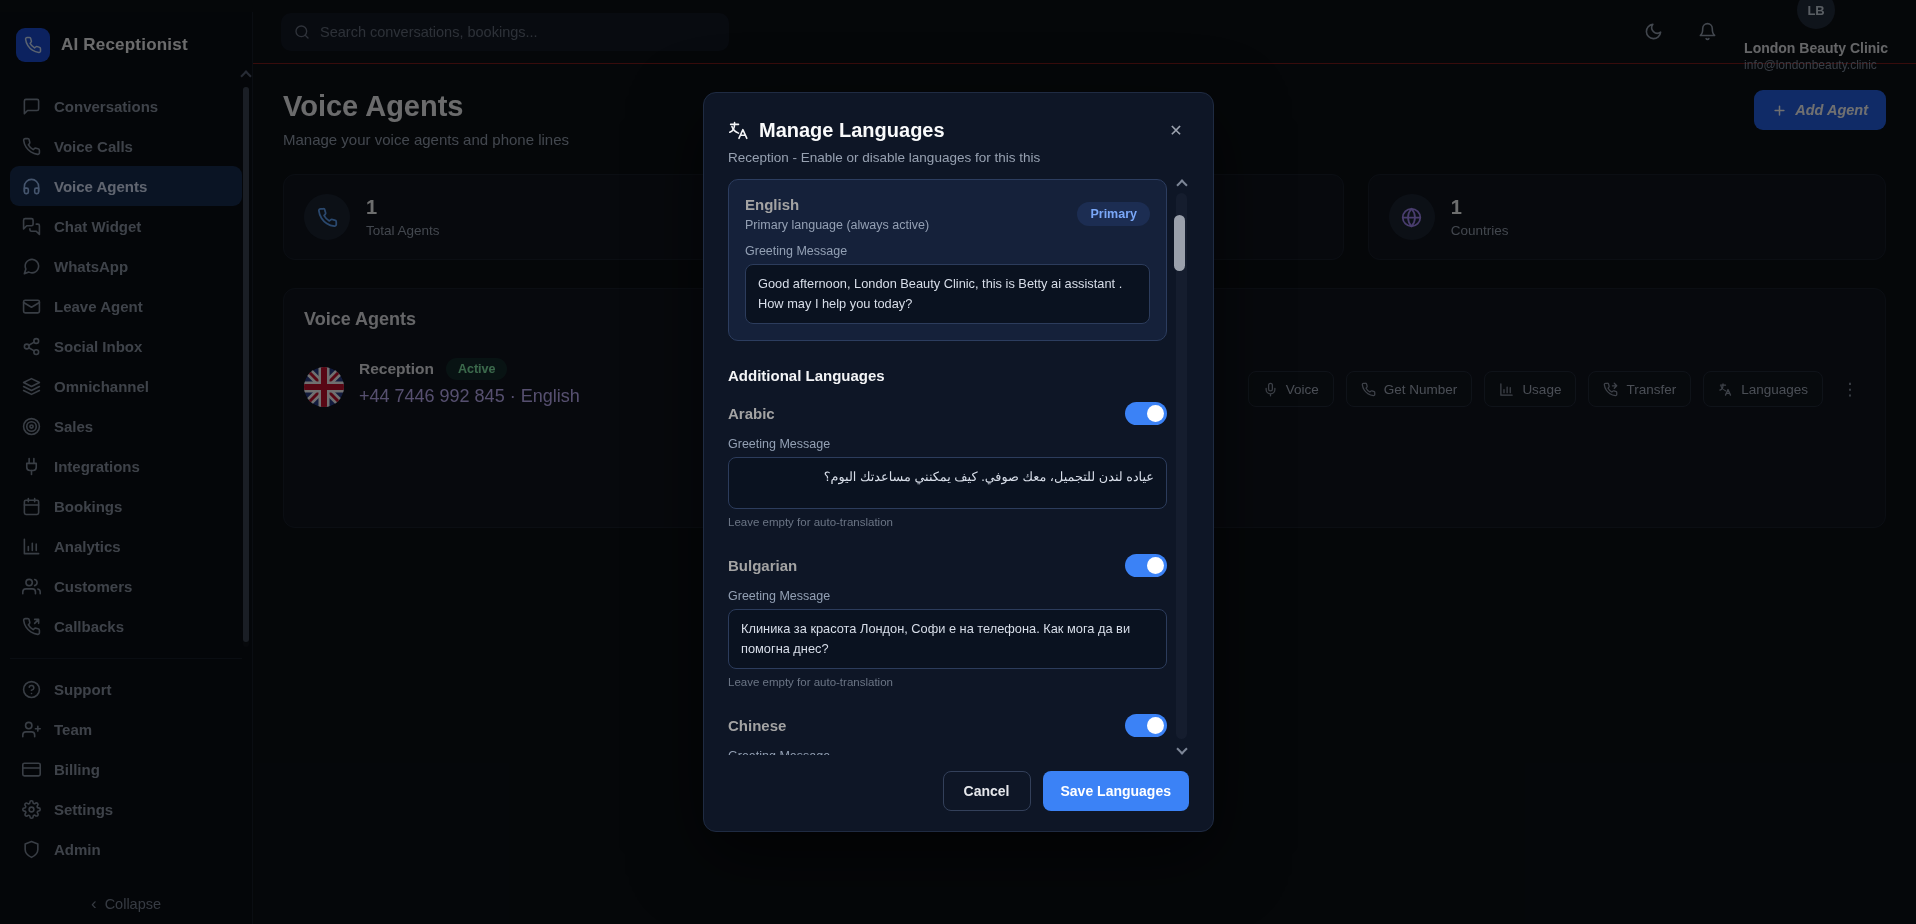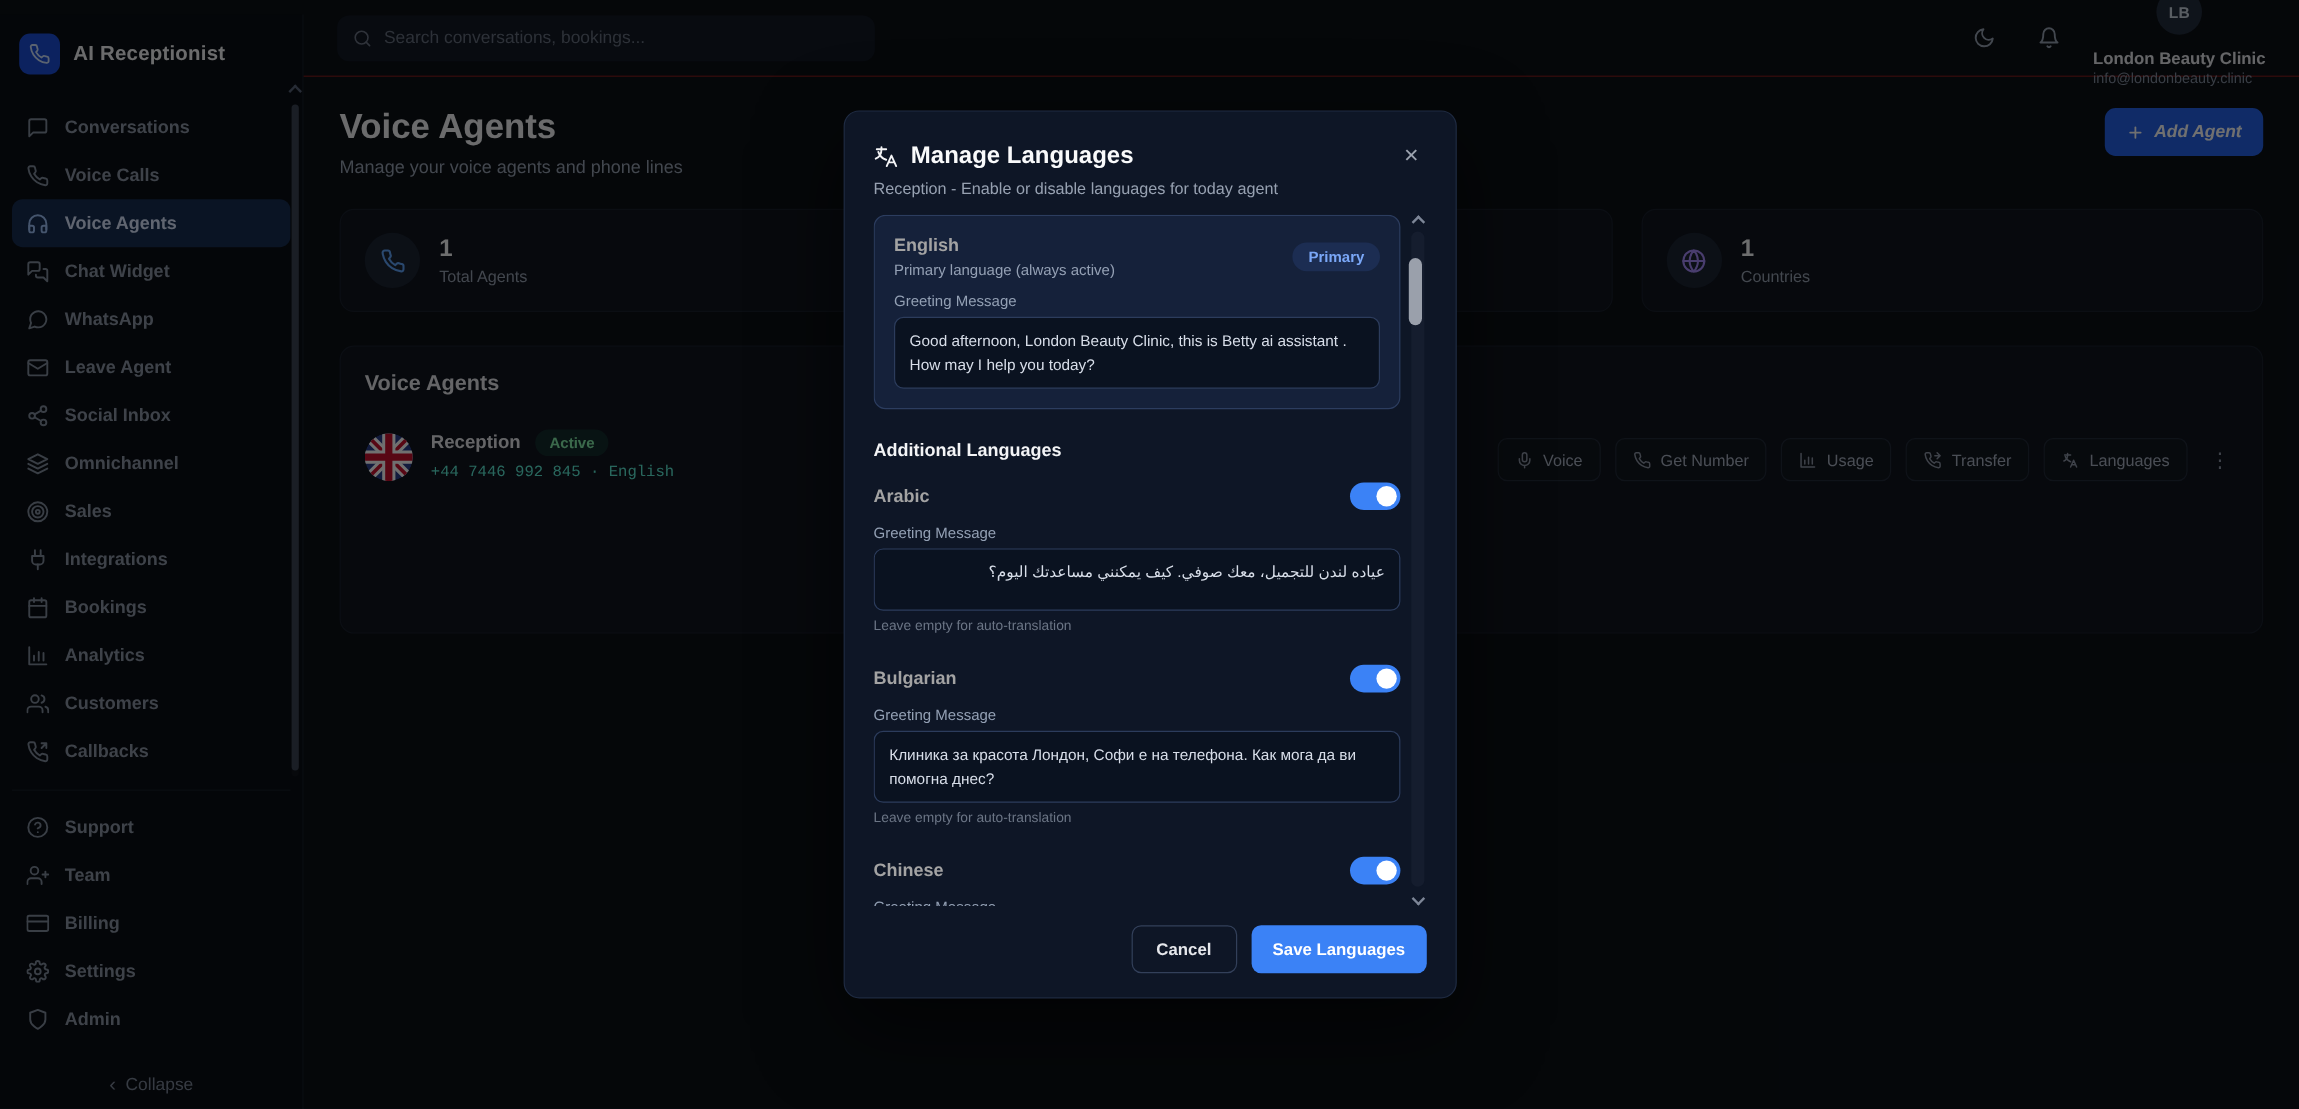--- a/index.html
+++ b/index.html
@@ -71,21 +71,21 @@
   .stat-label { font-size:13.5px; color:#97a1b1; margin-top:4px; }
   .agents-card { margin-top:28px; background:#10151e; border:1px solid #1a212d; border-radius:12px;
                  height:240px; padding:20px; }
   .agents-card-title { font-size:18px; font-weight:bold; color:#e5e7eb; }
   .agent-row { margin-top:28px; display:flex; align-items:flex-end; gap:15px; }
   .flag-avatar { width:40px; height:40px; border-radius:50%; overflow:hidden; flex:0 0 auto; }
   .agent-name-row { display:flex; align-items:center; gap:12px; }
   .agent-name { font-size:15.5px; font-weight:bold; color:#e5e7eb; }
   .status-badge { background:rgba(52,211,153,.12); color:#86efac; font-size:12.5px; font-weight:bold;
                   padding:4px 12px; border-radius:999px; }
-  .agent-meta { font-size:13px; color:#5eead4; margin-top:6px;font-family:Liberation Mono, monospace; }
+  .agent-meta { font-size:18px; color:#c4b5fd; margin-top:6px; }
   .agent-actions { margin-left:auto; display:flex; align-items:center; gap:12px; }
   .ghost-btn { height:36px; background:#12171f; border:1px solid #232c3a; border-radius:8px;
                color:#a8b2c2; font-size:13.5px; display:flex; align-items:center; gap:8px;
                padding:0 14px; cursor:pointer; font-family:inherit; }
   .ghost-btn svg { width:15px; height:15px; stroke:#8d97a7; }
   .more-btn { width:30px; height:36px; display:flex; align-items:center; justify-content:center;
               color:#8d97a7; font-size:17px; cursor:pointer; border-radius:8px; }
 
   
   .overlay { position:absolute; inset:0; background:rgba(0,0,0,.56); z-index:50; }
@@ -443,21 +443,21 @@
   <div class="modal">
     <div class="modal-head">
       <svg viewBox="0 0 24 24" fill="none" stroke="#f3f4f6" stroke-width="1.8" stroke-linecap="round" stroke-linejoin="round">
           <path d="M3 5h9M7.5 3v2c0 4.5-2.7 7.8-5.5 9"></path>
           <path d="M4.5 7.5C5.6 10.8 9 14 12 15"></path>
           <path d="m12.5 21 4.5-10 4.5 10M14.2 17.5h5.6"></path>
         </svg>
       <span class="modal-title">Manage Languages</span>
       <span class="modal-close">✕</span>
     </div>
-    <div class="modal-sub">Reception - Enable or disable languages for today agent</div>
+    <div class="modal-sub">Reception - Enable or disable languages for this this</div>
 
     <div class="modal-scroll">
 
       <div class="primary-card">
         <div class="lang-head-row">
           <div>
             <div class="lang-name">English</div>
             <div class="lang-note">Primary language (always active)</div>
           </div>
           <span class="primary-badge">Primary</span>

